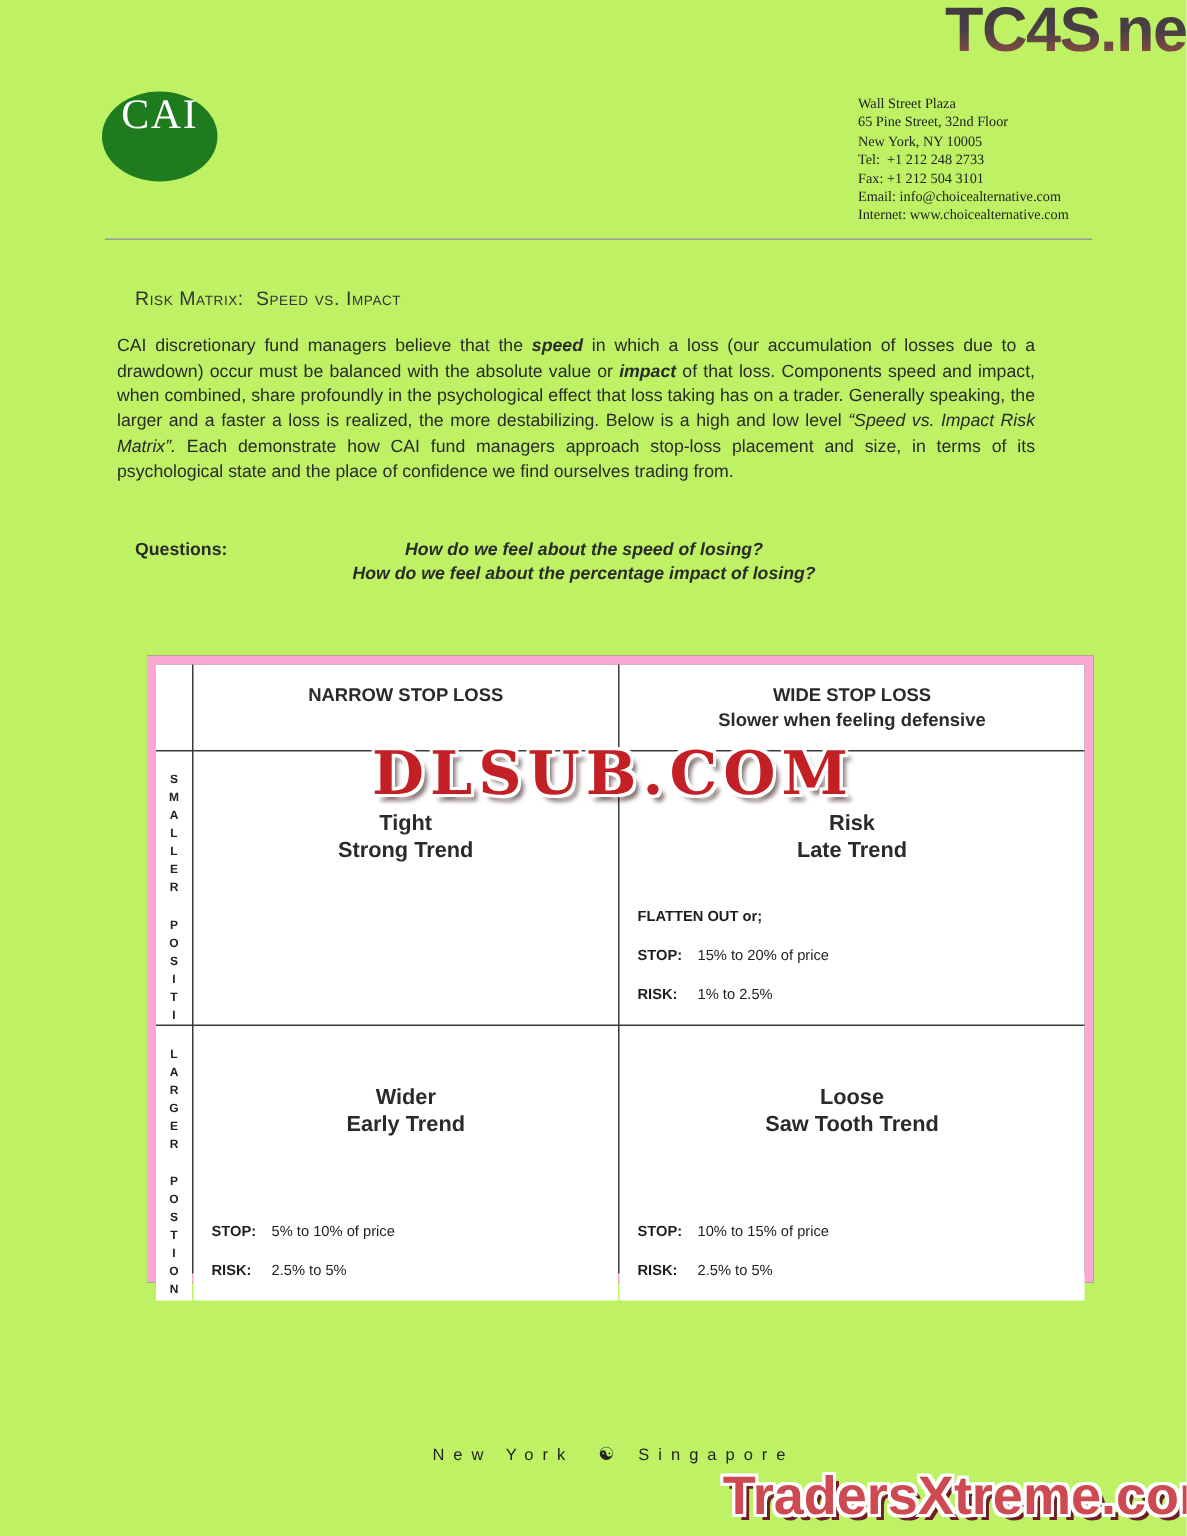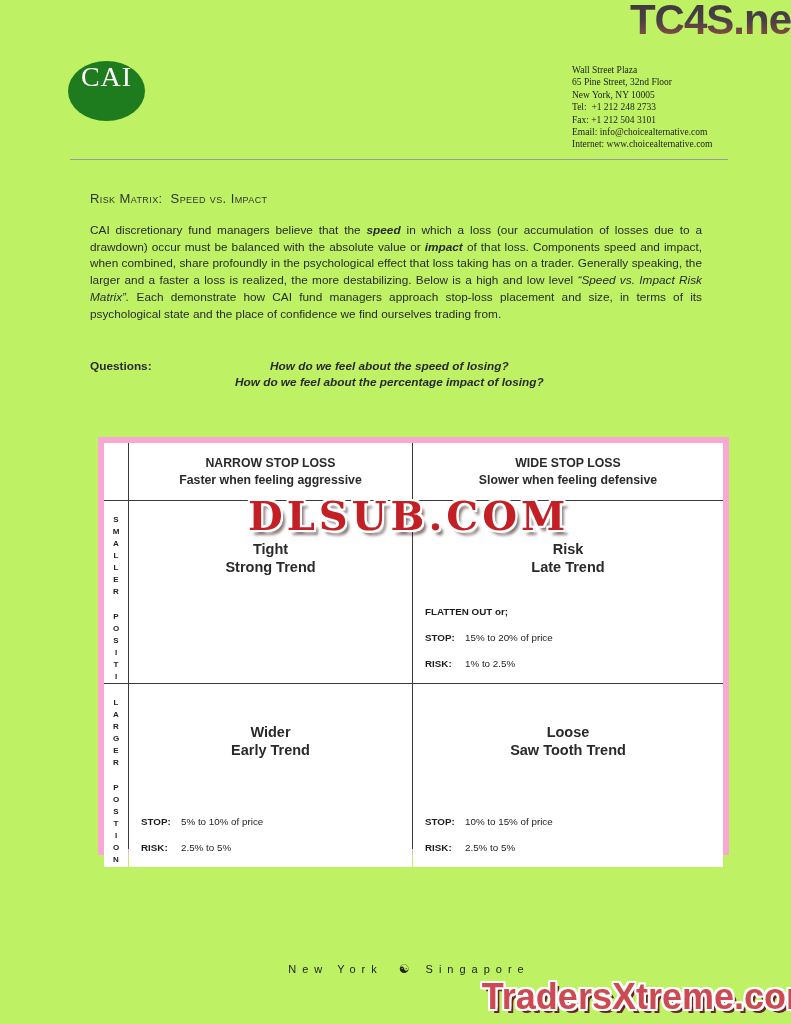--- a/index.html
+++ b/index.html
@@ -35,21 +35,21 @@
     color:#222; white-space:pre;
   }
   .rule { position:absolute; left:70px; top:159px; width:658px; border-top:1px solid #999; }
 
   
   .section-title {
     position:absolute; left:90px; top:191px;
     font-variant:small-caps; font-size:13px; color:#333; letter-spacing:0.4px; white-space:pre;
   }
   .intro {
-    position:absolute; left:90px; top:222px; width:612px; margin:0;
+    position:absolute; left:78px; top:222px; width:612px; margin:0;
     font-size:11.8px; line-height:16.7px; text-align:justify; color:#2a2a2a;
   }
   .q-label { position:absolute; left:90px; top:359px; font-size:11.8px; font-weight:bold; }
   .q-lines { position:absolute; left:235px; top:359px; font-size:11.8px; font-weight:bold; font-style:italic; line-height:15.5px;text-align:center; }
 
   
   .matrix {
     position:absolute; left:98px; top:437px; width:619px; height:406px;
     display:grid; grid-template-columns:24px 283px 1fr; grid-template-rows:57px 182px 1fr;
     gap:1px; background:#3a3a3a; border:6px solid #f9a8d4;
@@ -130,21 +130,20 @@
     <div>How do we feel about the speed of losing?</div>
     <div>How do we feel about the percentage impact of losing?</div>
   </div>
 
   <div class="matrix">
 
     <div class="cell"></div>
 
     <div class="cell head">
       <div class="h-title">NARROW STOP LOSS</div>
-      <div class="h-sub">Faster when feeling aggressive</div>
     </div>
 
     <div class="cell head">
       <div class="h-title">WIDE STOP LOSS</div>
       <div class="h-sub">Slower when feeling defensive</div>
     </div>
 
     <div class="cell side">
       <span class="vword">SMALLER</span>
       <span class="vword">POSITION</span>

